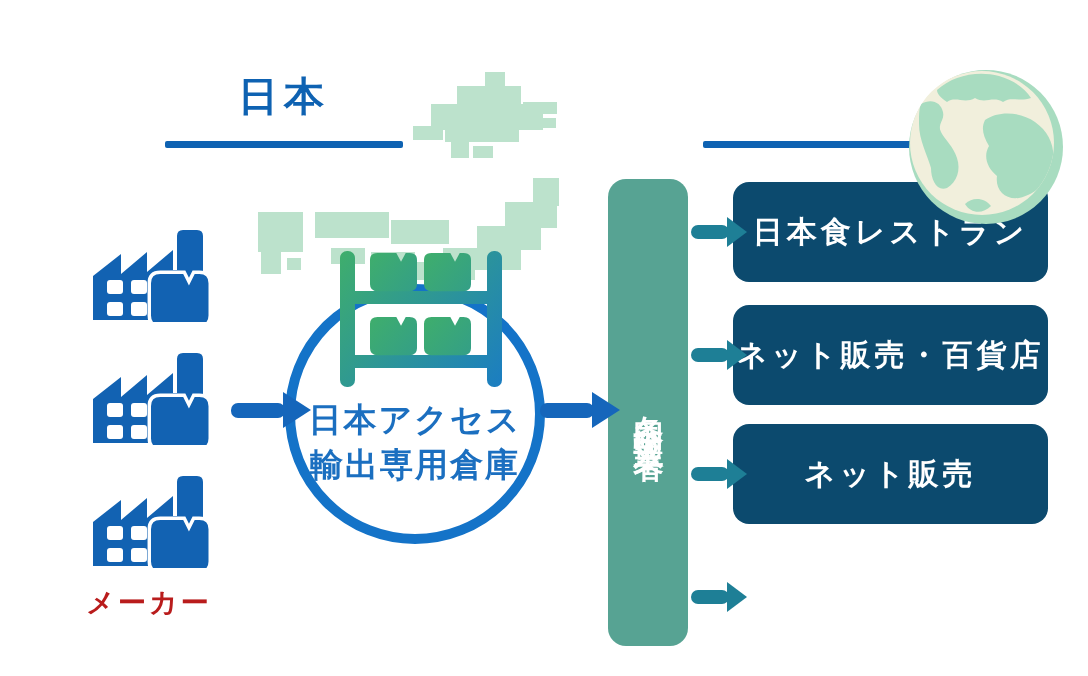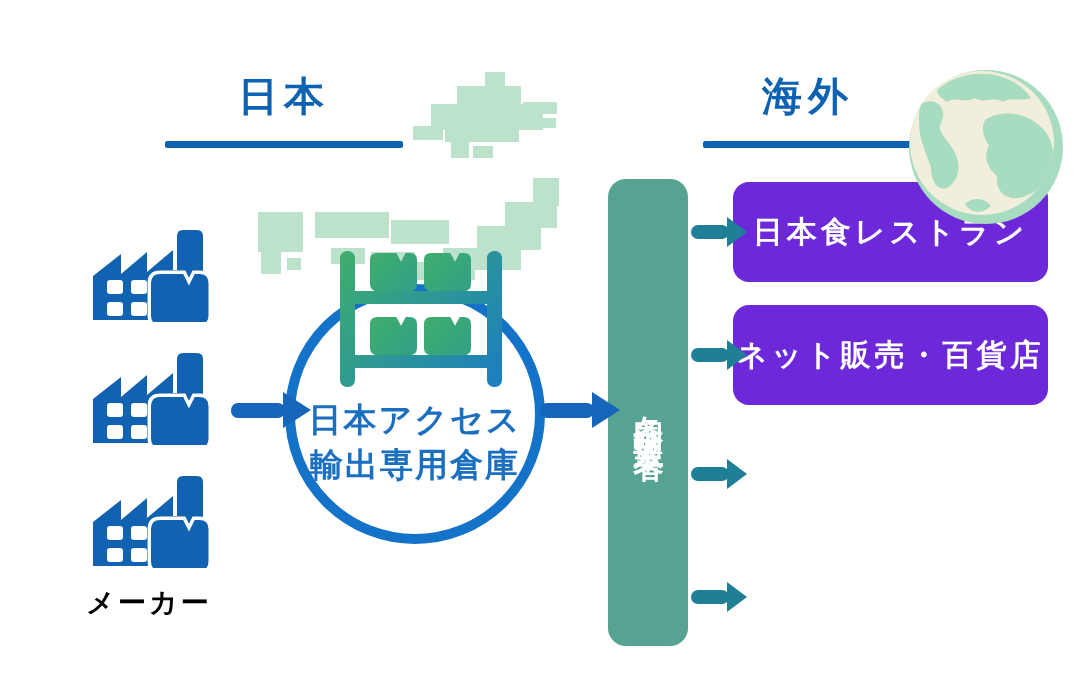--- a/index.html
+++ b/index.html
@@ -15,21 +15,21 @@
   }
   .section-underline{height:7px;background:#0e62b2;border-radius:2px;}
   
   #maker-box{
     left:40px;top:156px;width:218px;height:468px;background:#ffffff;
     border-radius:30px;z-index:2;
   }
   .factory{position:absolute;left:45px;width:130px;height:102px;}
   #maker-label{
     position:absolute;left:0;bottom:26px;width:100%;text-align:center;
-    font-size:28px;font-weight:bold;color:#000000;letter-spacing:3px;
+    font-size:28px;font-weight:bold;color:#b91c1c;letter-spacing:3px;
   }
   
   #warehouse-circle{
     left:285px;top:260px;width:260px;height:260px;border-radius:50%;
     background:#ffffff;border:10px solid #1473c8;box-sizing:border-box;z-index:3;
   }
   #shelf-icon{left:340px;top:227px;z-index:4;}
   .circle-line{
     left:285px;width:260px;text-align:center;font-size:33px;font-weight:bold;
     color:#1b6fc0;letter-spacing:2px;z-index:4;
@@ -38,21 +38,21 @@
   #importers-bar{
     left:608px;top:155px;width:80px;height:467px;background:#57a393;
     border-radius:18px;z-index:3;display:flex;align-items:center;justify-content:center;
   }
   #importers-label{
     writing-mode:vertical-rl;text-orientation:upright;color:#ffffff;
     font-size:30px;font-weight:bold;letter-spacing:7px;
   }
   
   .dest-box{
-    left:733px;width:315px;height:100px;background:#6d28d9;border-radius:16px;
+    left:733px;width:315px;height:100px;background:#0c4a6e;border-radius:16px;
     display:flex;align-items:center;justify-content:center;z-index:3;
   }
   .dest-label{
     color:#ffffff;font-size:30px;font-weight:bold;letter-spacing:4px;white-space:nowrap;
   }
   .z1{z-index:1}.z5{z-index:5}.z6{z-index:6}
 </style>
 </head>
 <body>
 
@@ -85,21 +85,20 @@
       <rect x="52" y="196" width="14" height="12"></rect>
 
       <rect x="96" y="186" width="34" height="16"></rect>
       <rect x="136" y="190" width="44" height="16"></rect>
     </g>
   </svg>
 
   <div class="abs section-title z5" style="left:165px;top:50px;width:238px;">日本</div>
   <div class="abs section-underline z5" style="left:165px;top:117px;width:238px;"></div>
 
-  <div class="abs section-title" style="left:703px;top:50px;width:210px;z-index:4;">海外</div>
   <div class="abs section-underline" style="left:703px;top:117px;width:210px;z-index:4;"></div>
 
   <svg class="abs z6" style="left:907px;top:44px;" width="158" height="158" viewBox="0 0 158 158">
     <defs>
         <clipPath id="globeClip">
           <circle cx="75" cy="75" r="72"></circle>
         </clipPath>
       </defs>
     <circle cx="79" cy="79" r="77" fill="#a8dcc0"></circle>
     <circle cx="75" cy="75" r="72" fill="#f1efdc"></circle>
@@ -197,14 +196,17 @@
     <rect x="0" y="11" width="38" height="14" rx="7" fill="#1e7f96"></rect>
       <polygon points="36,3 36,33 56,18" fill="#1e7f96"></polygon>
   </svg>
 
   <div class="abs dest-box" style="top:158px;">
     <span class="dest-label">日本食レストラン</span>
   </div>
   <div class="abs dest-box" style="top:281px;">
     <span class="dest-label">ネット販売・百貨店</span>
   </div>
+  <div class="abs dest-box" style="top:400px;">
+    <span class="dest-label">ネット販売</span>
+  </div>
 
 </div>
 
 </body></html>

